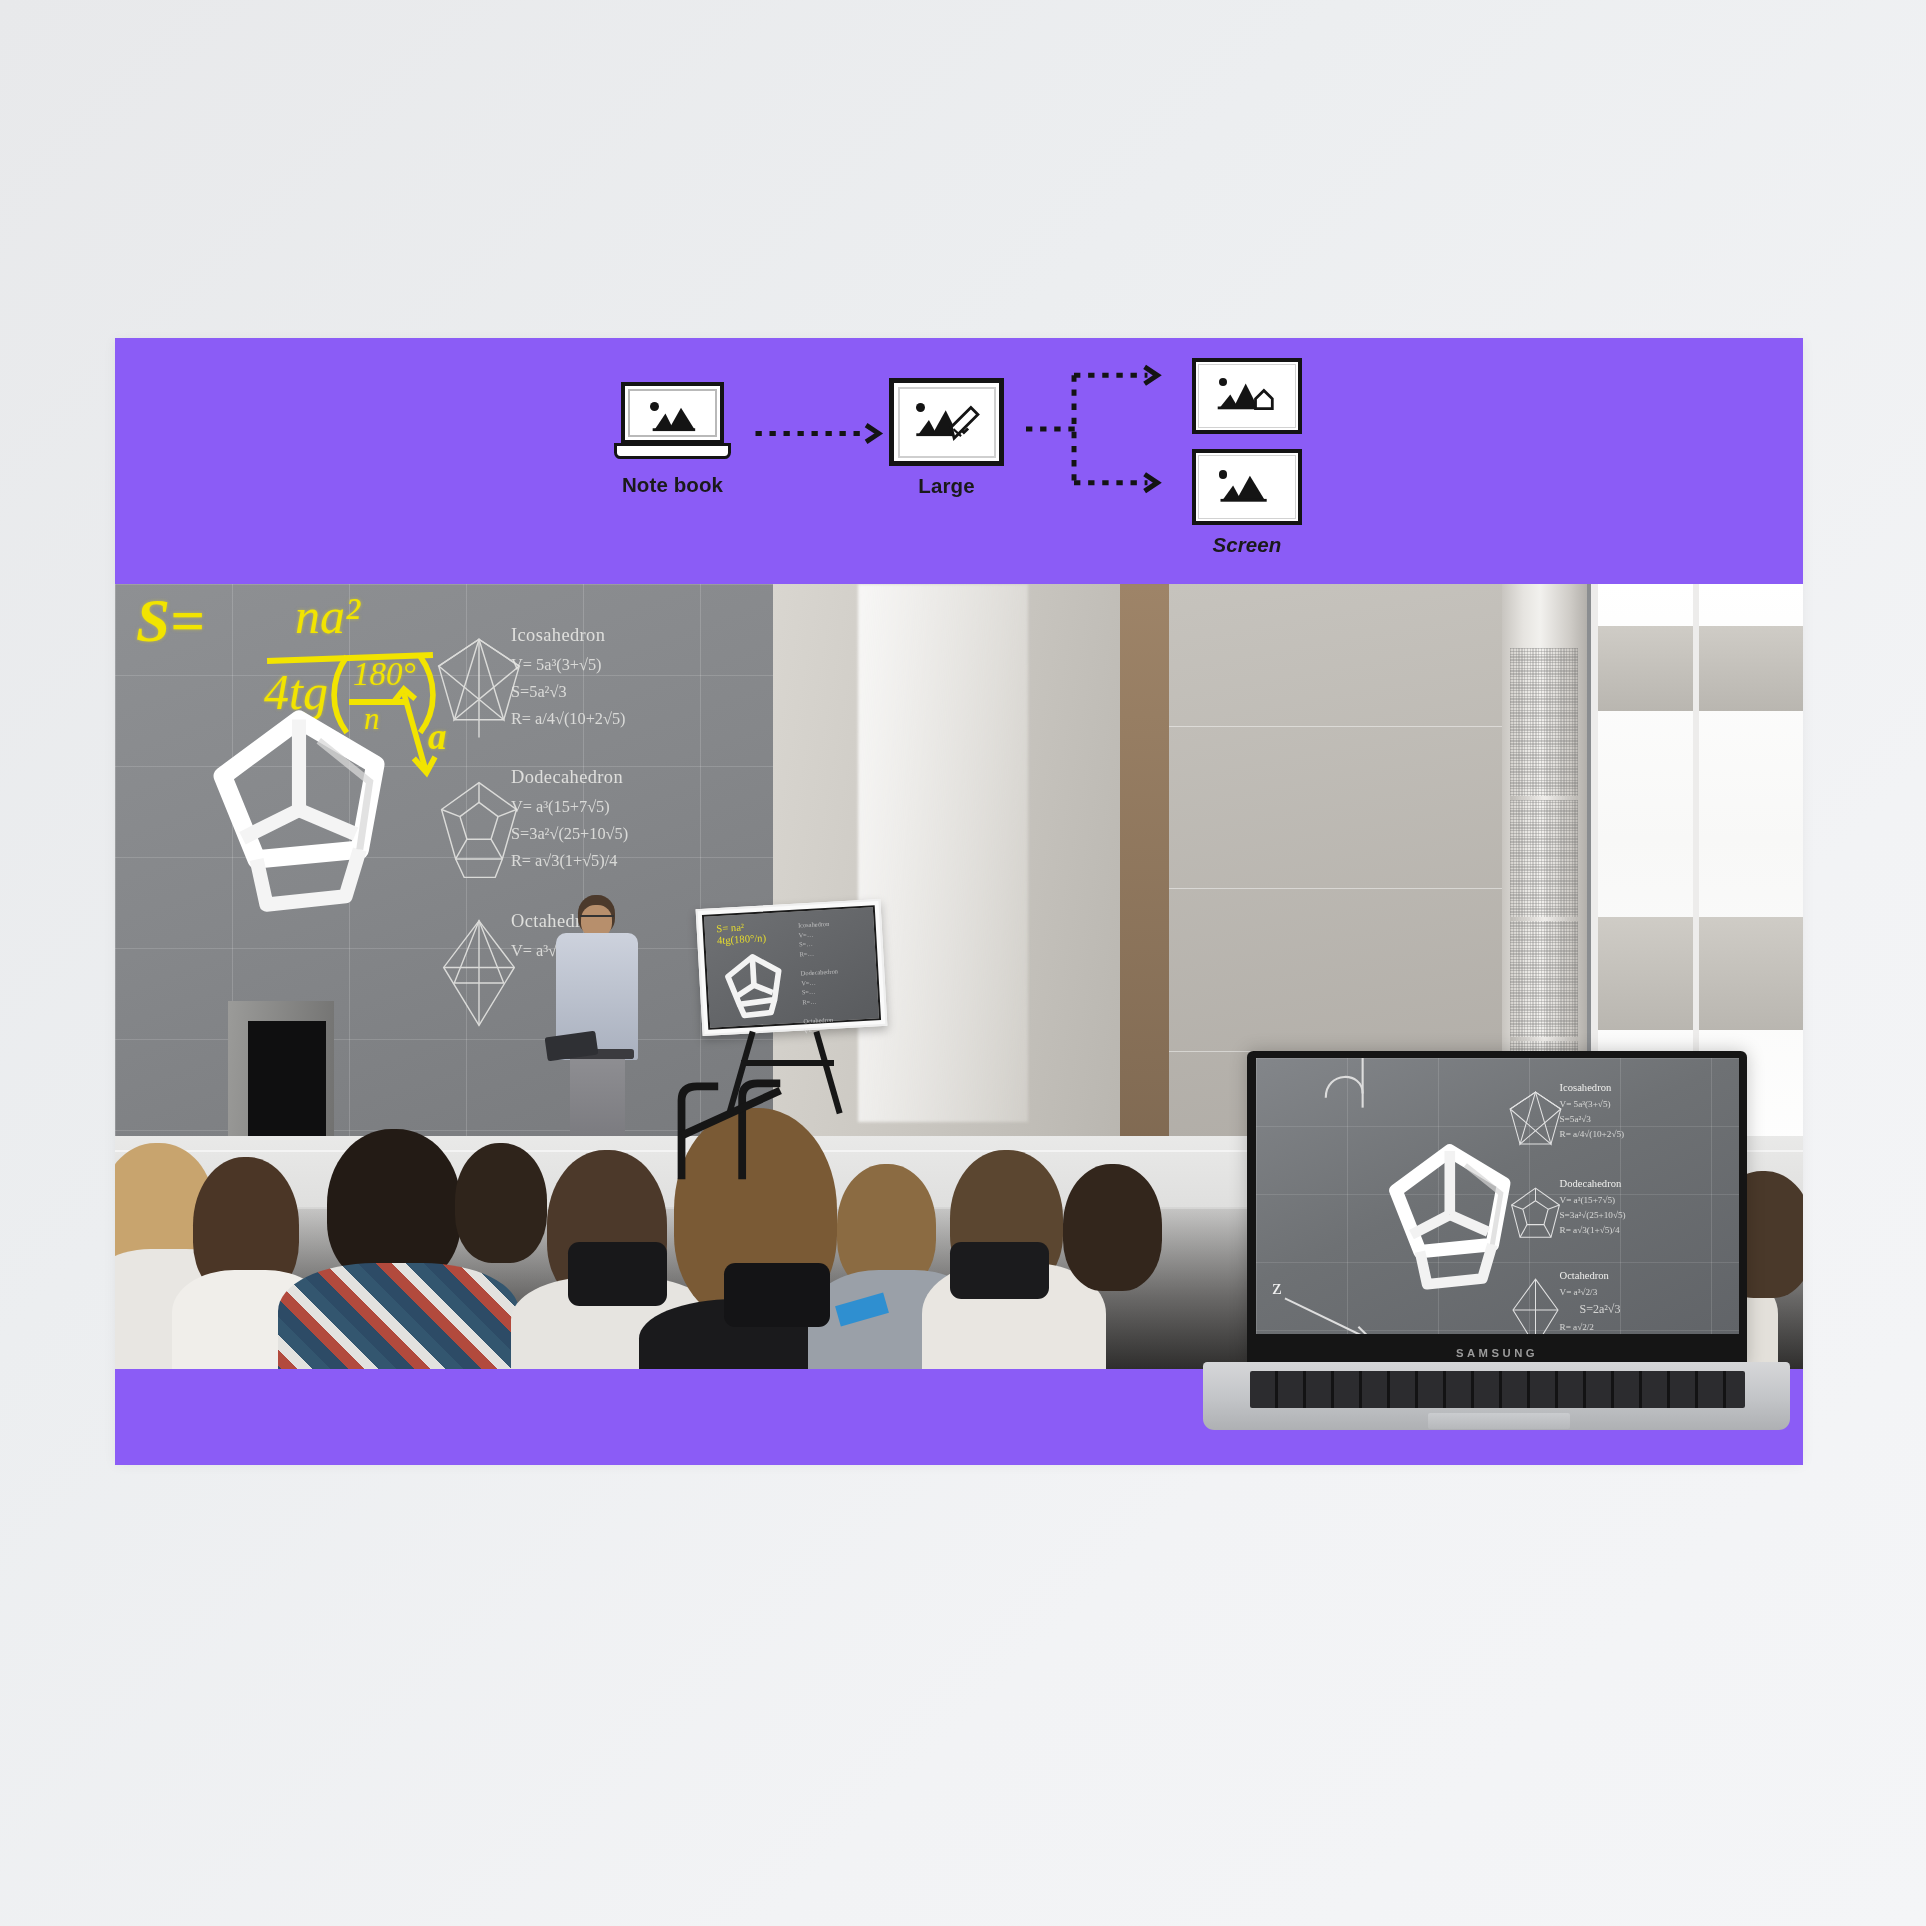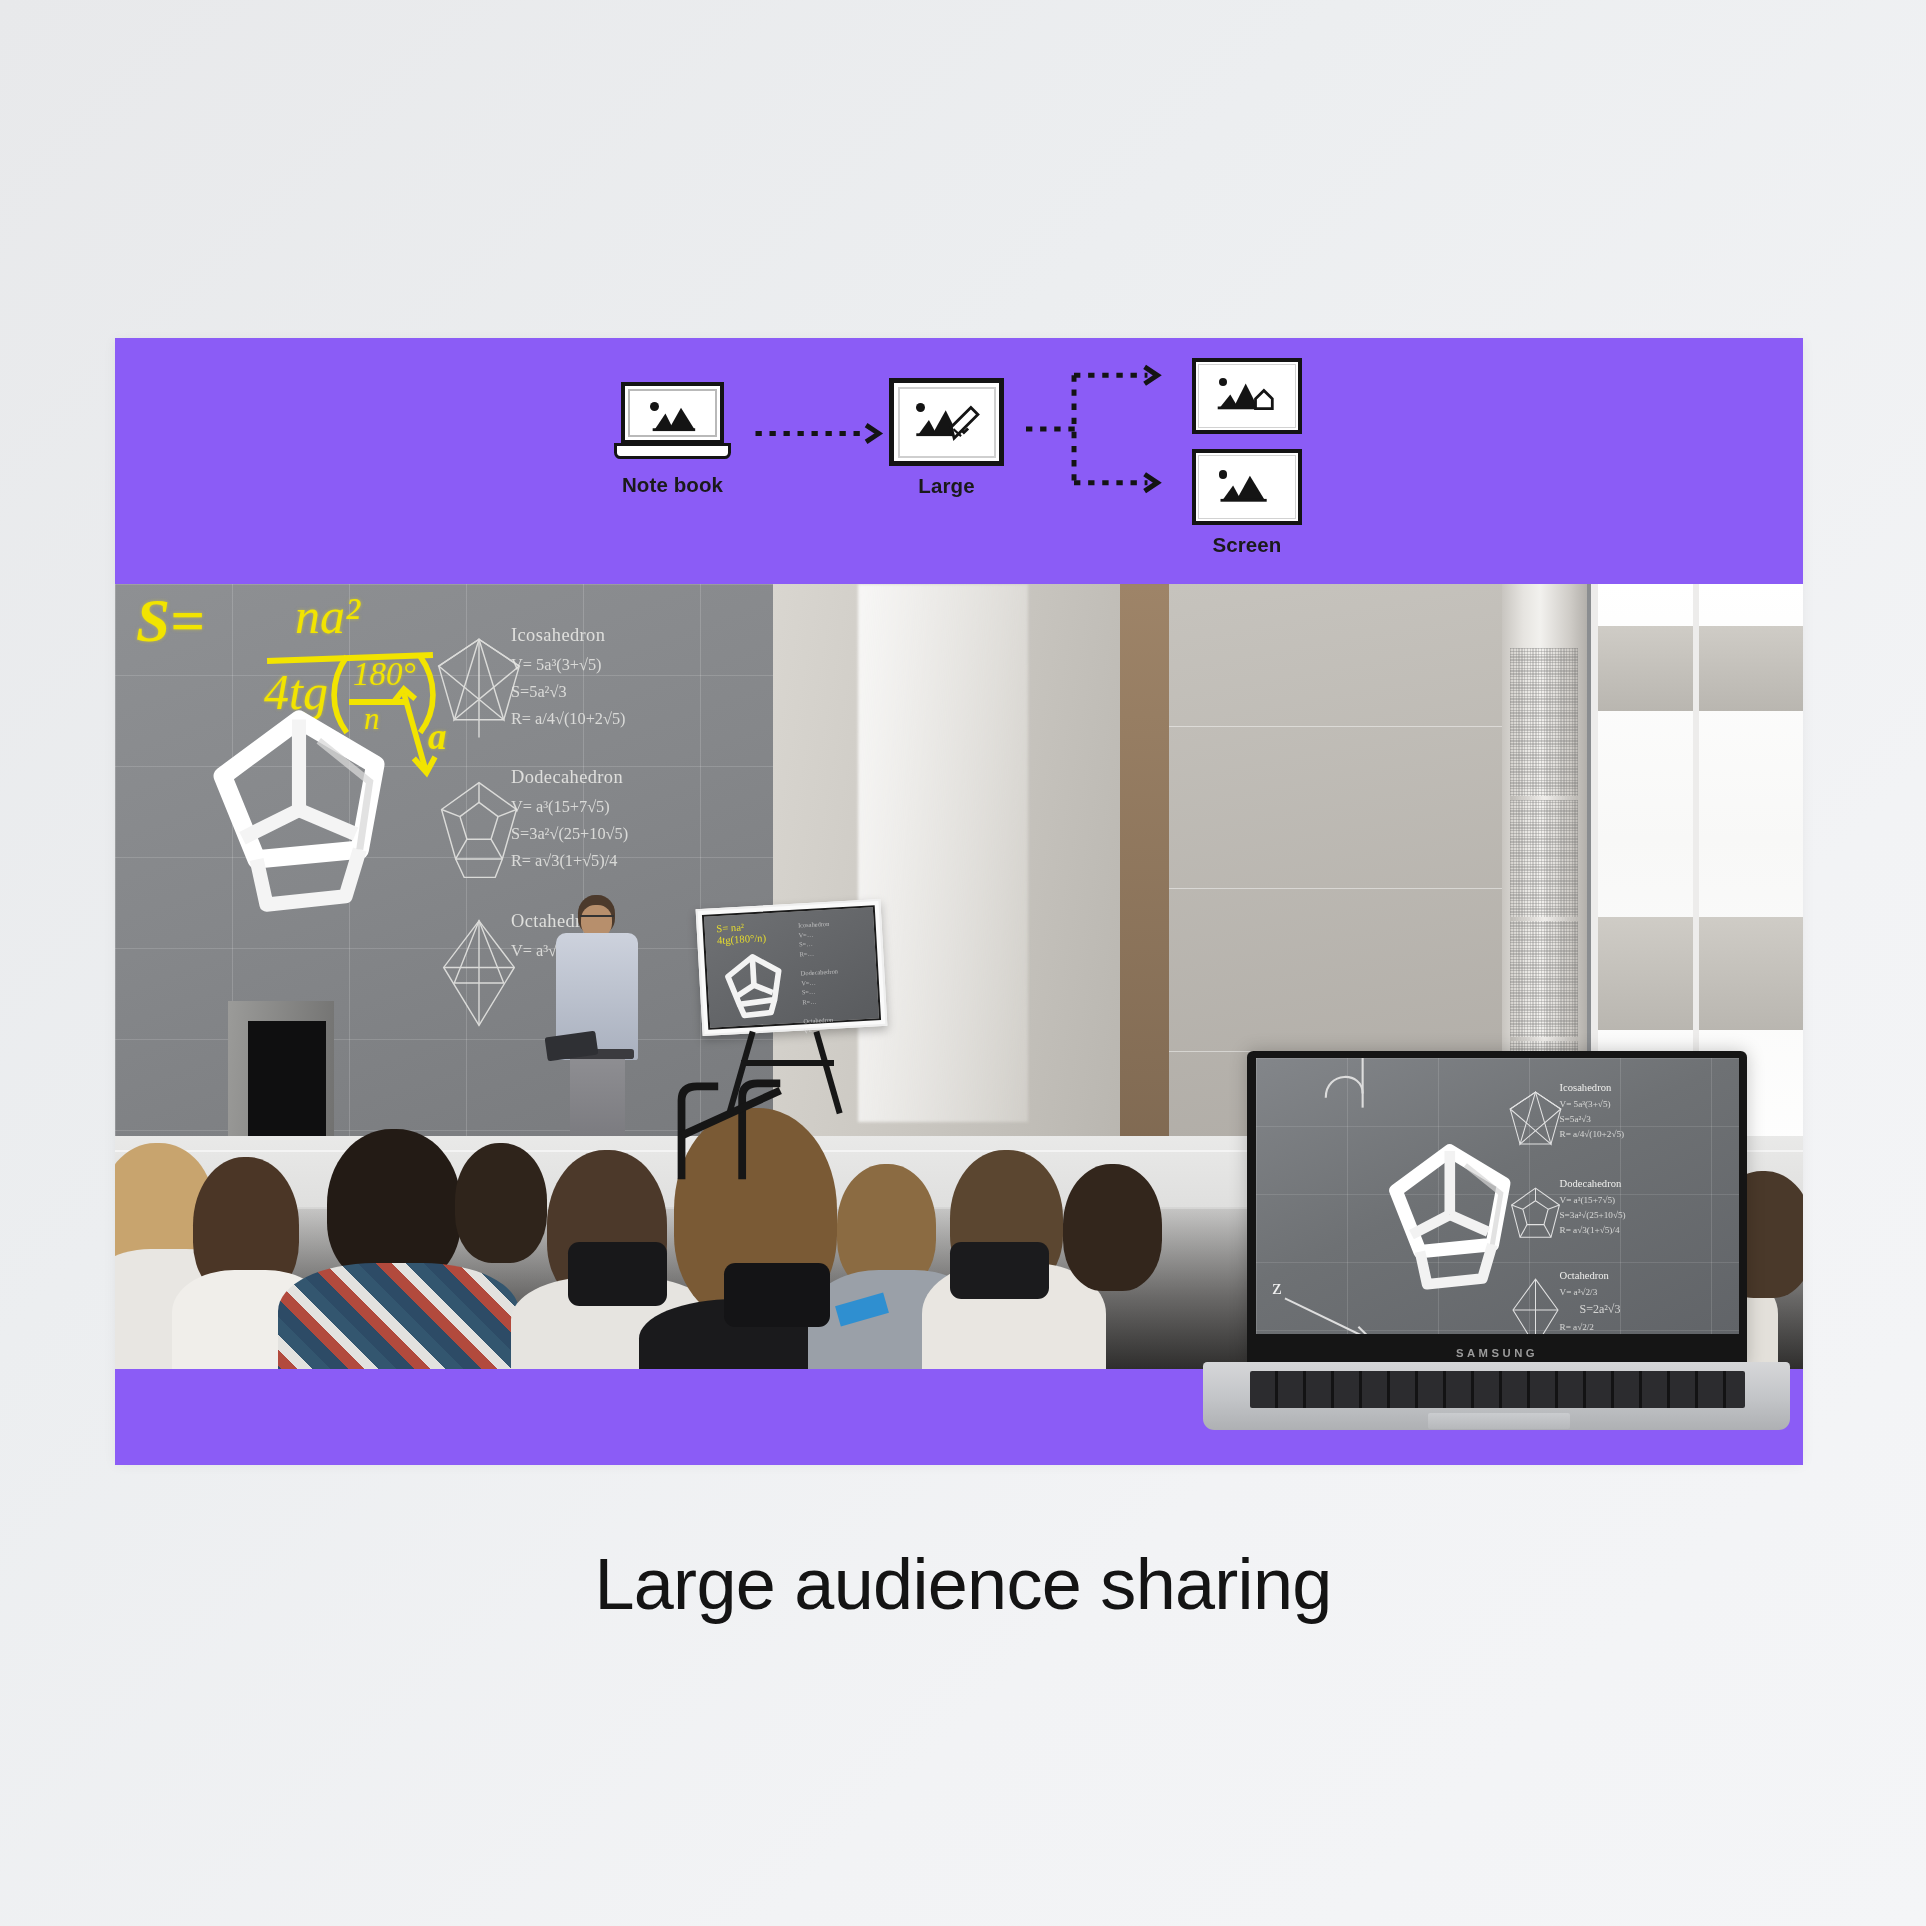--- a/index.html
+++ b/index.html
@@ -303,21 +303,21 @@
         </div>
         <div class="pic" style="left:24px;top:108px;width:65px;height:42px;">
           <div class="sun" style="left:2.8px;top:4.2px;width:8.5px;height:8.5px;"></div>
           <svg width="65" height="42" viewBox="0 0 92 60">
             <polygon points="8,50 24,28 36,50" fill="#141414"></polygon>
             <polygon points="28,50 48,14 70,50" fill="#141414"></polygon>
             <rect x="6" y="47" width="66" height="4" fill="#141414"></rect>
           </svg>
         </div>
 
-        <div class="node-label" style="top:175px;">Screen</div>
+        <div class="node-label" style="top:175px;font-style:italic;">Screen</div>
       </div>
 
     </div>
 
     <div class="photo">
 
       <div class="wall-left">
         <div class="wall-grid"></div>
       </div>
       <div class="wall-mid"></div>
@@ -594,16 +594,15 @@
         </div>
         <div class="pl-brand">SAMSUNG</div>
       </div>
       <div class="pl-deck"></div>
       <div class="pl-kb"></div>
       <div class="pl-trackpad"></div>
     </div>
 
   </div>
 
-  <div class="caption">Large audience sharing</div>
 
 </div>
 
 
 </body></html>

